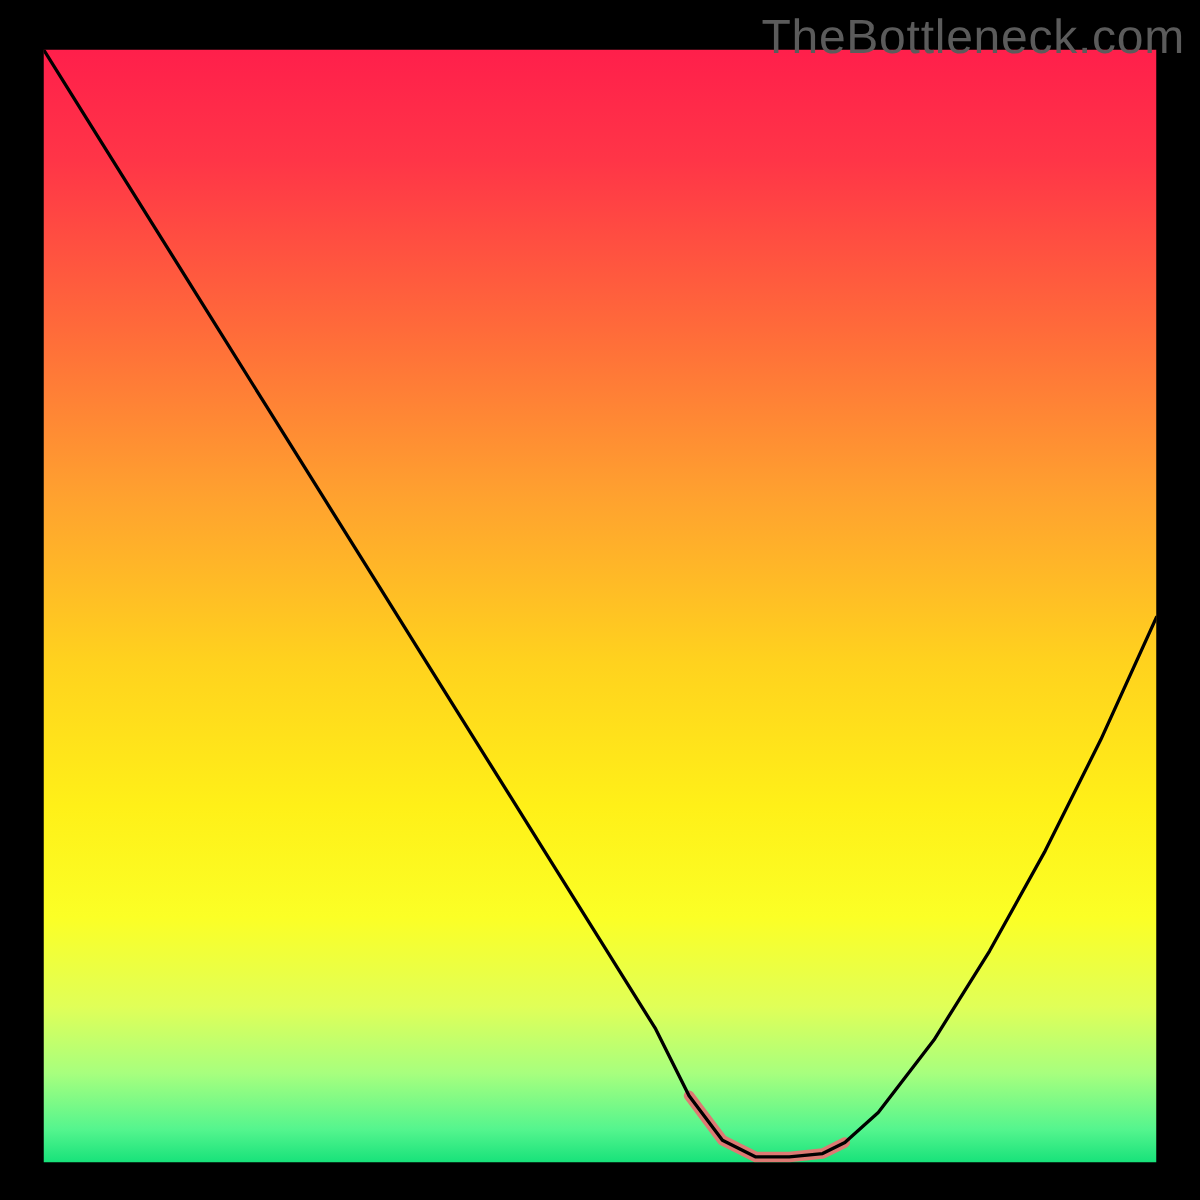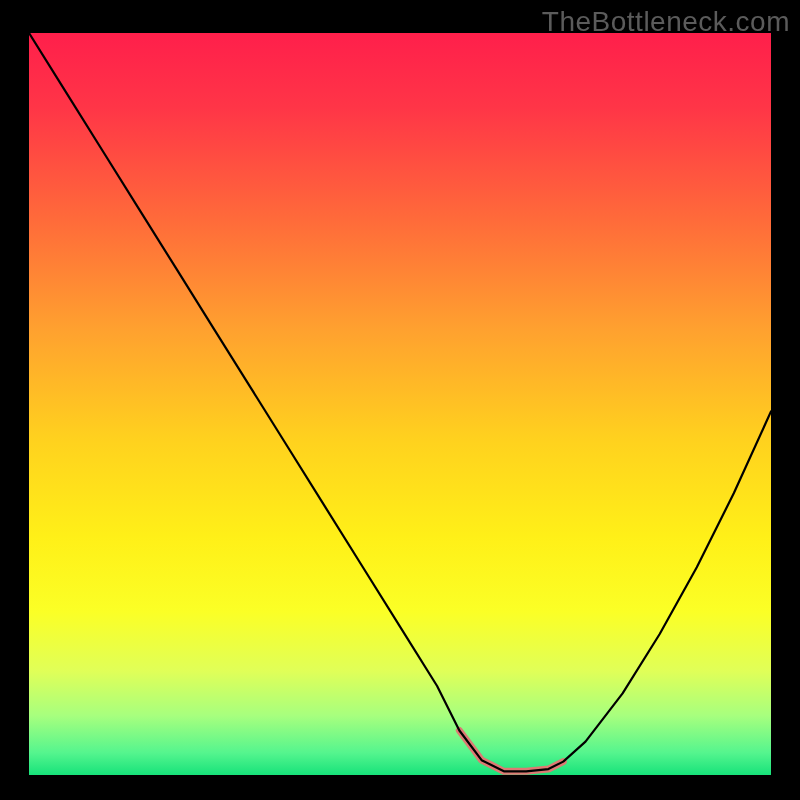--- a/index.html
+++ b/index.html
@@ -15,21 +15,21 @@
     position: relative;
     width: 800px;
     height: 800px;
     background: #000;
   }
   .watermark {
     position: absolute;
     top: 6px;
     right: 10px;
     color: #5b5b5b;
-    font-size: 28px;
+    font-size: 32px;
     font-weight: 500;
     letter-spacing: 0.5px;
     z-index: 10;
     pointer-events: none;
     user-select: none;
   }
   .plot-area {
     position: absolute;
     left: 29px;
     top: 33px;

